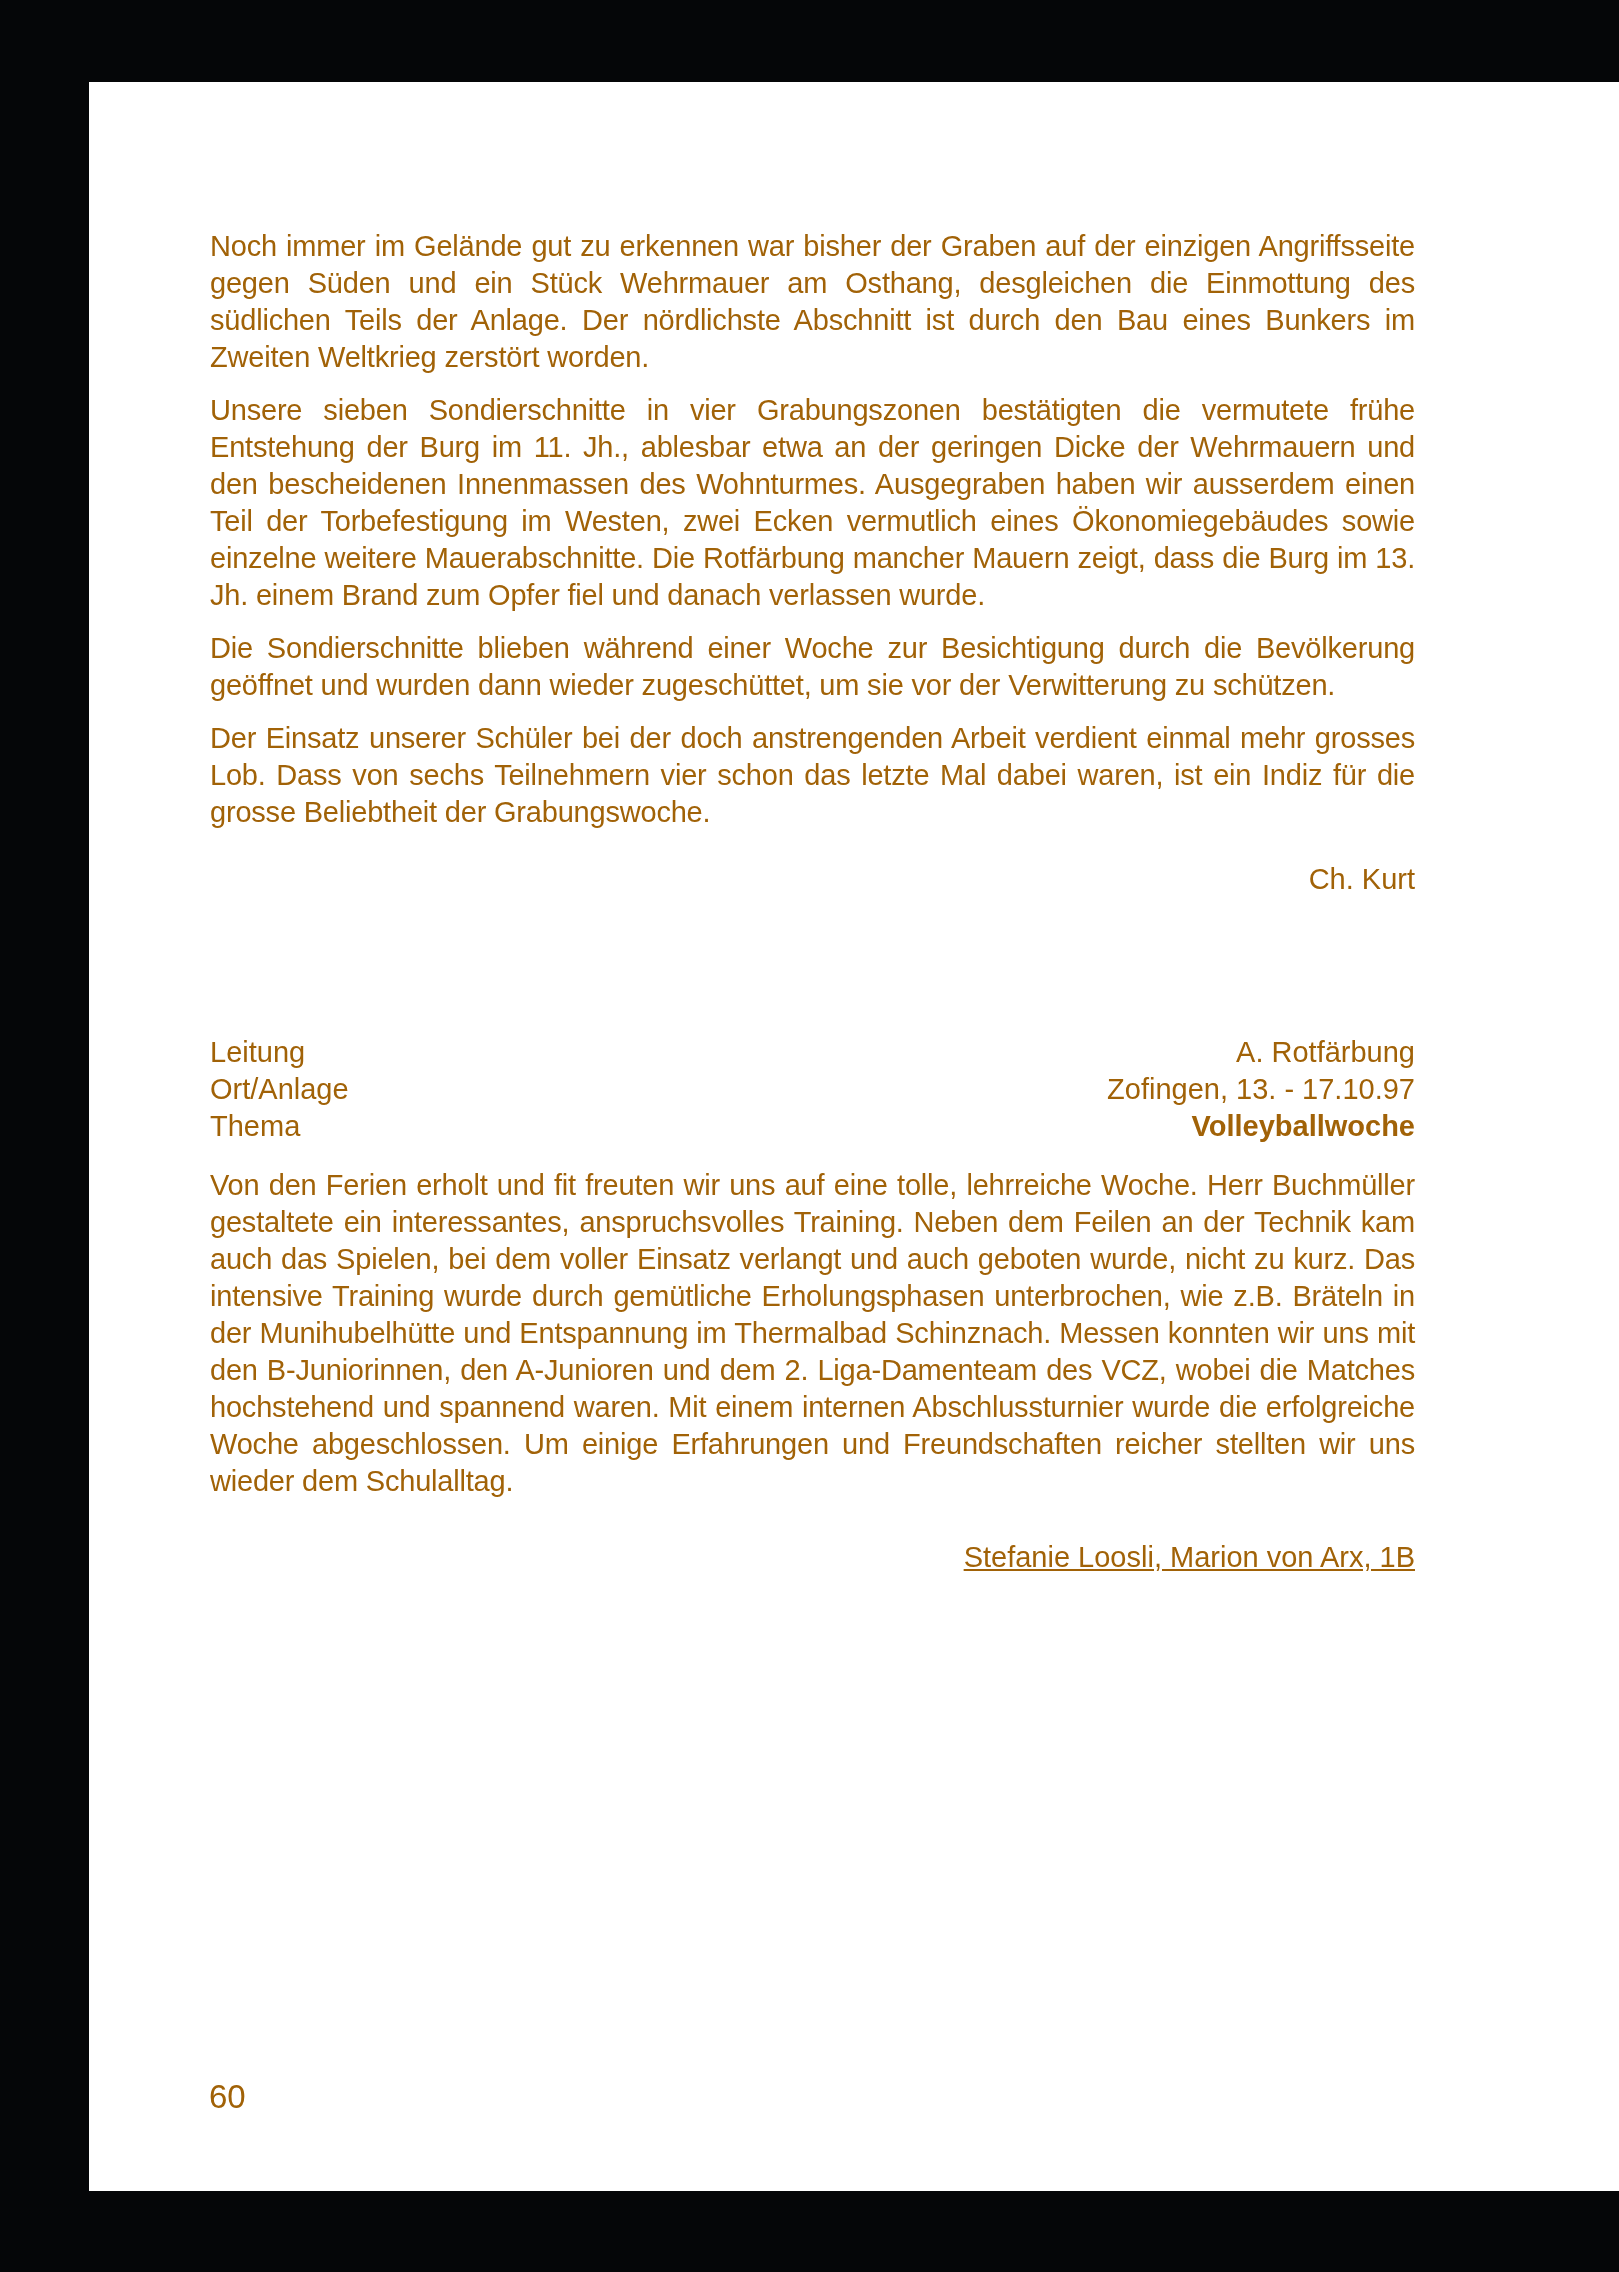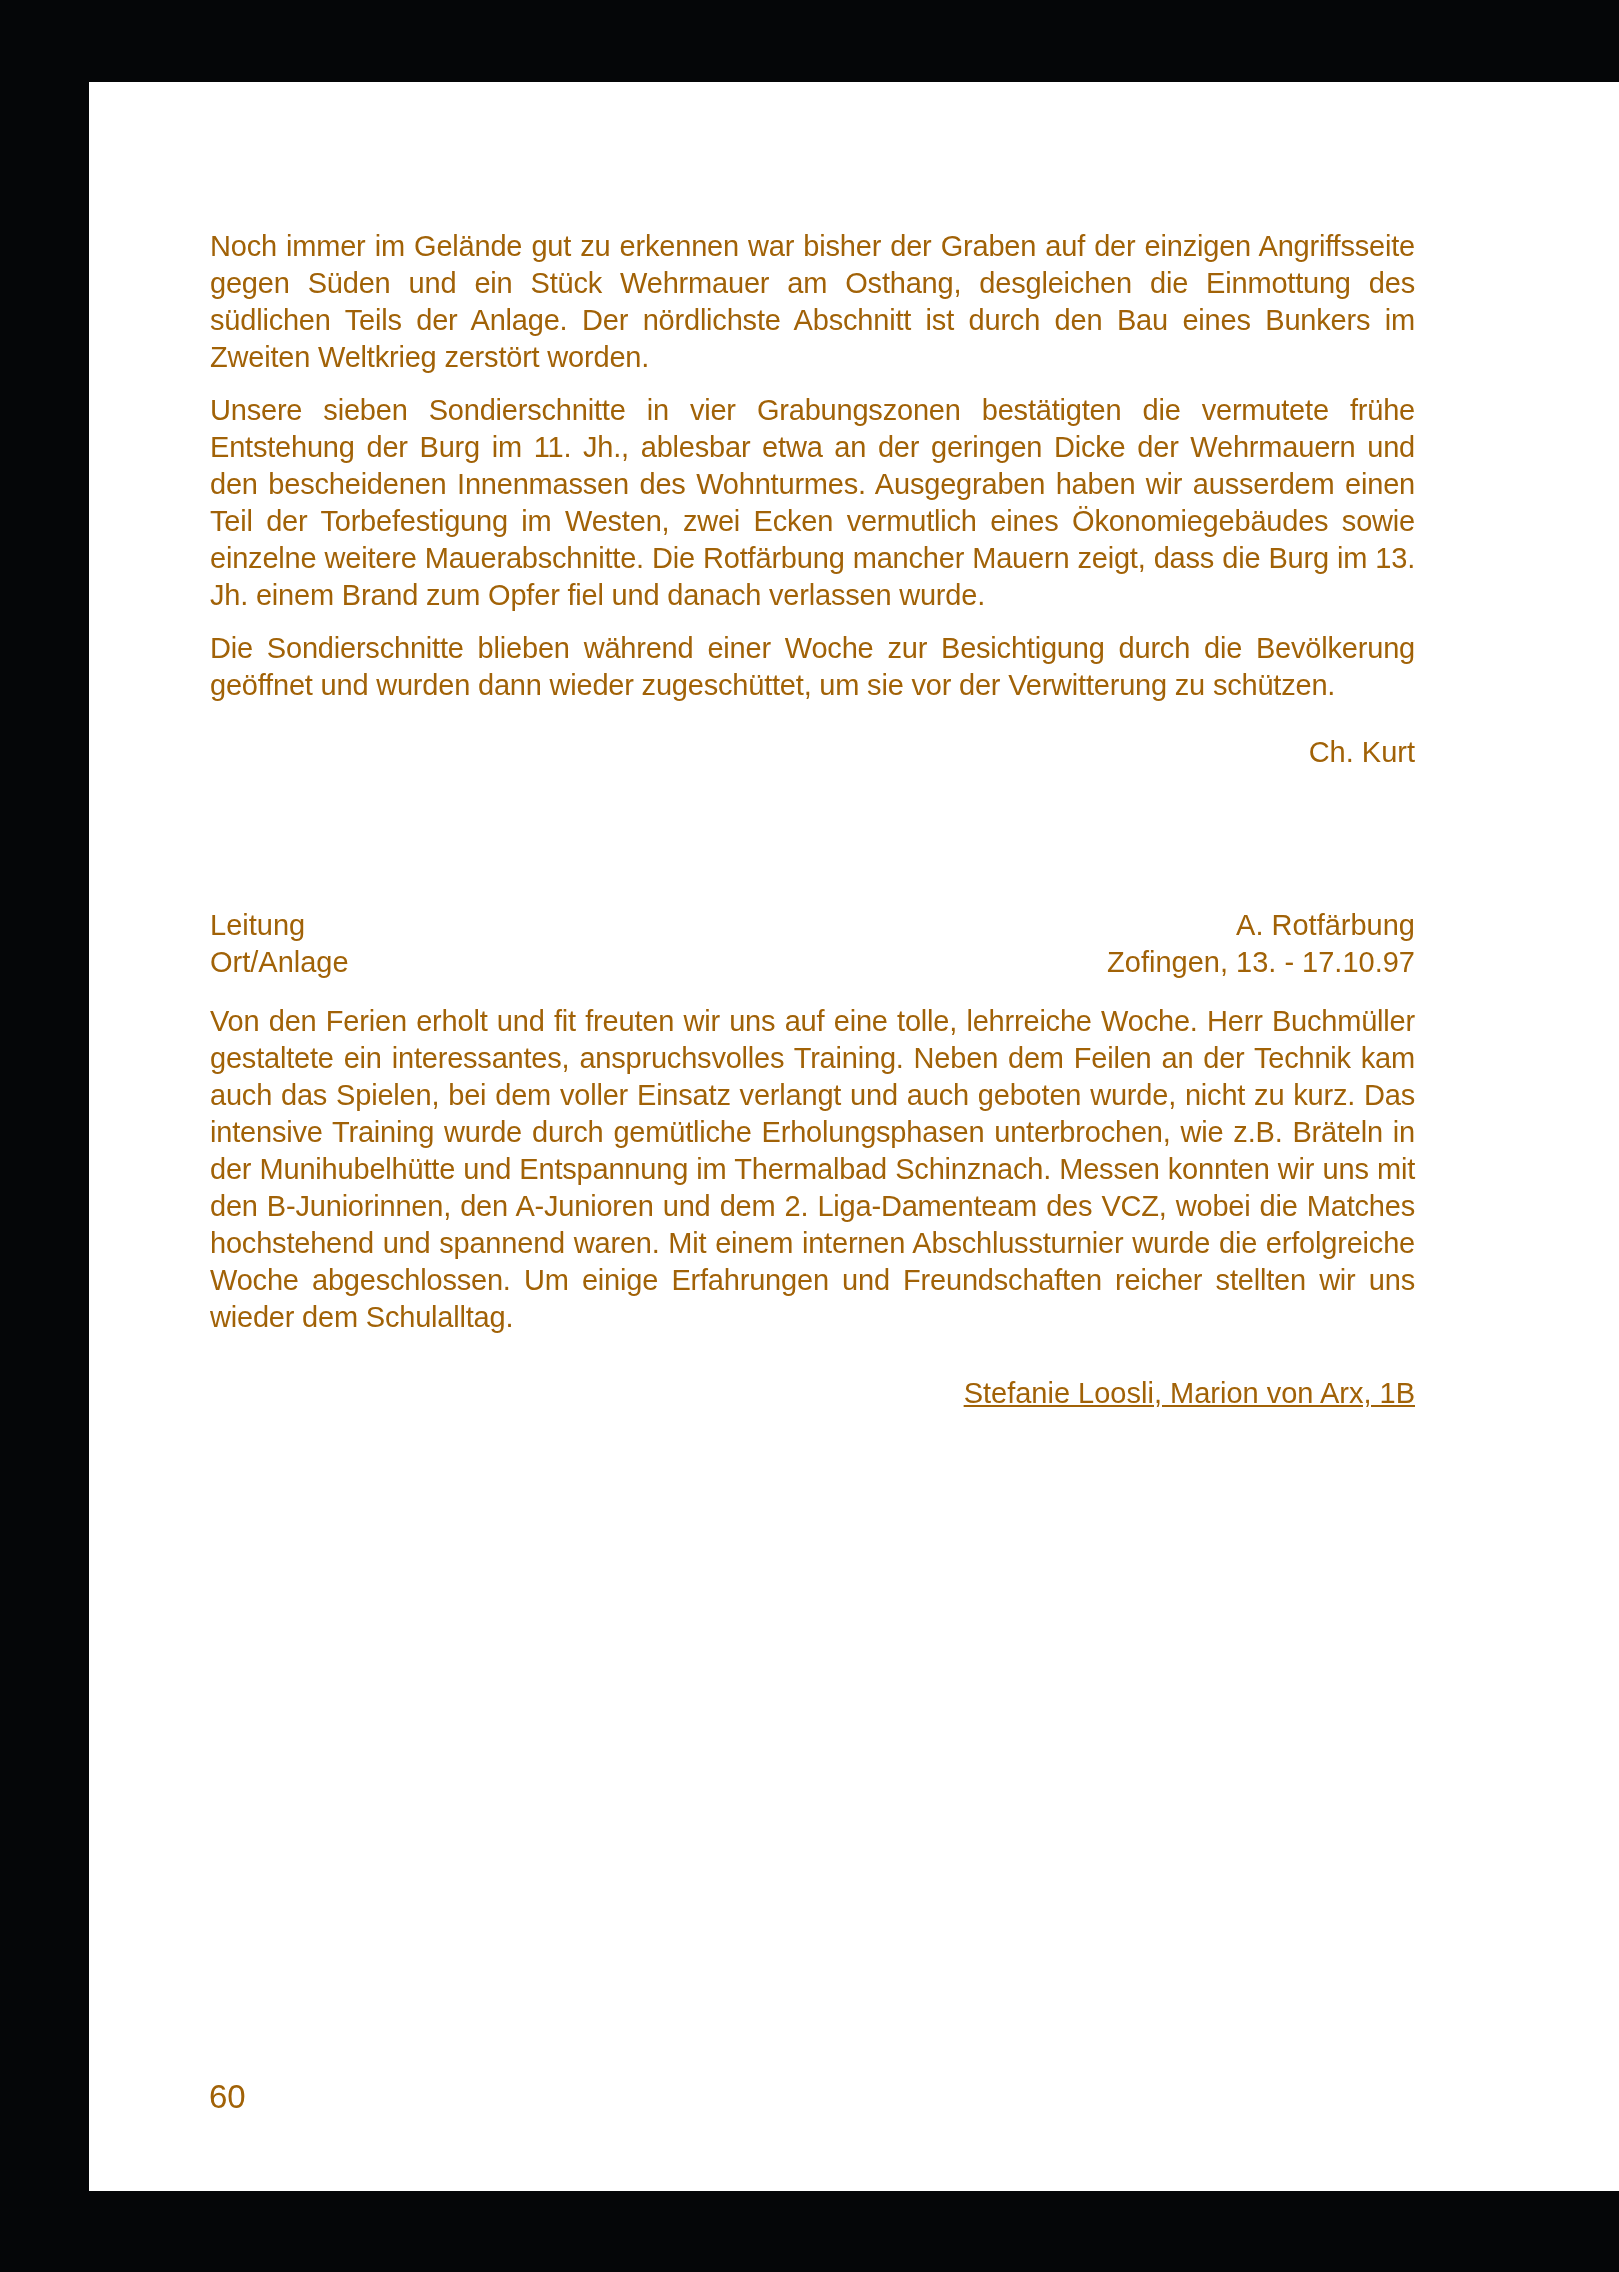--- a/index.html
+++ b/index.html
@@ -77,32 +77,37 @@
 </head>
 <body>
 
 <div class="page">
   <div class="content">
 
     <section>
       <p class="para">Noch immer im Gelände gut zu erkennen war bisher der Graben auf der einzigen Angriffsseite gegen Süden und ein Stück Wehrmauer am Osthang, desgleichen die Einmottung des südlichen Teils der Anlage. Der nördlichste Abschnitt ist durch den Bau eines Bunkers im Zweiten Weltkrieg zerstört worden.</p>
       <p class="para">Unsere sieben Sondierschnitte in vier Grabungszonen bestätigten die vermutete frühe Entstehung der Burg im 11. Jh., ablesbar etwa an der geringen Dicke der Wehrmauern und den bescheidenen Innenmassen des Wohnturmes. Ausgegraben haben wir ausserdem einen Teil der Torbefestigung im Westen, zwei Ecken vermutlich eines Ökonomiegebäudes sowie einzelne weitere Mauerabschnitte. Die Rotfärbung mancher Mauern zeigt, dass die Burg im 13. Jh. einem Brand zum Opfer fiel und danach verlassen wurde.</p>
       <p class="para">Die Sondierschnitte blieben während einer Woche zur Besichtigung durch die Bevölkerung geöffnet und wurden dann wieder zugeschüttet, um sie vor der Verwitterung zu schützen.</p>
+      <p class="para">Der Einsatz unserer Schüler bei der doch anstrengenden Arbeit verdient einmal mehr grosses Lob. Dass von sechs Teilnehmern vier schon das letzte Mal dabei waren, ist ein Indiz für die grosse Beliebtheit der Grabungswoche.</p>
       <div class="sig sig-kurt">Ch. Kurt</div>
     </section>
 
     <section>
       <div class="meta">
         <div class="meta-row">
           <span class="meta-label">Leitung</span>
           <span class="meta-value">A. Rotfärbung</span>
         </div>
         <div class="meta-row">
           <span class="meta-label">Ort/Anlage</span>
           <span class="meta-value">Zofingen, 13. - 17.10.97</span>
+        </div>
+        <div class="meta-row">
+          <span class="meta-label">Thema</span>
+          <span class="meta-value bold">Volleyballwoche</span>
         </div>
       </div>
 
       <p class="para para-volley">Von den Ferien erholt und fit freuten wir uns auf eine tolle, lehrreiche Woche. Herr Buchmüller gestaltete ein interessantes, anspruchsvolles Training. Neben dem Feilen an der Technik kam auch das Spielen, bei dem voller Einsatz verlangt und auch geboten wurde, nicht zu kurz. Das intensive Training wurde durch gemütliche Erholungsphasen unterbrochen, wie z.B. Bräteln in der Munihubelhütte und Entspannung im Thermalbad Schinznach. Messen konnten wir uns mit den B-Juniorinnen, den A-Junioren und dem 2. Liga-Damenteam des VCZ, wobei die Matches hochstehend und spannend waren. Mit einem internen Abschlussturnier wurde die erfolgreiche Woche abgeschlossen. Um einige Erfahrungen und Freundschaften reicher stellten wir uns wieder dem Schulalltag.</p>
       <div class="sig sig-loosli">Stefanie Loosli, Marion von Arx, 1B</div>
     </section>
 
   </div>
 
   <div class="page-number">60</div>

